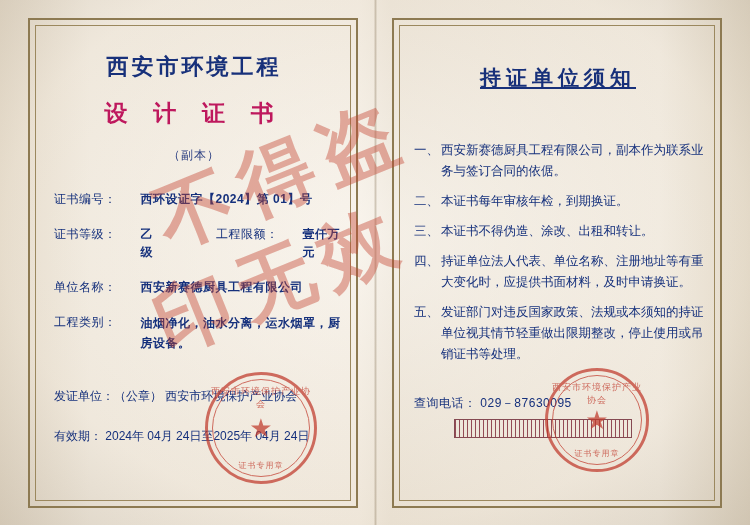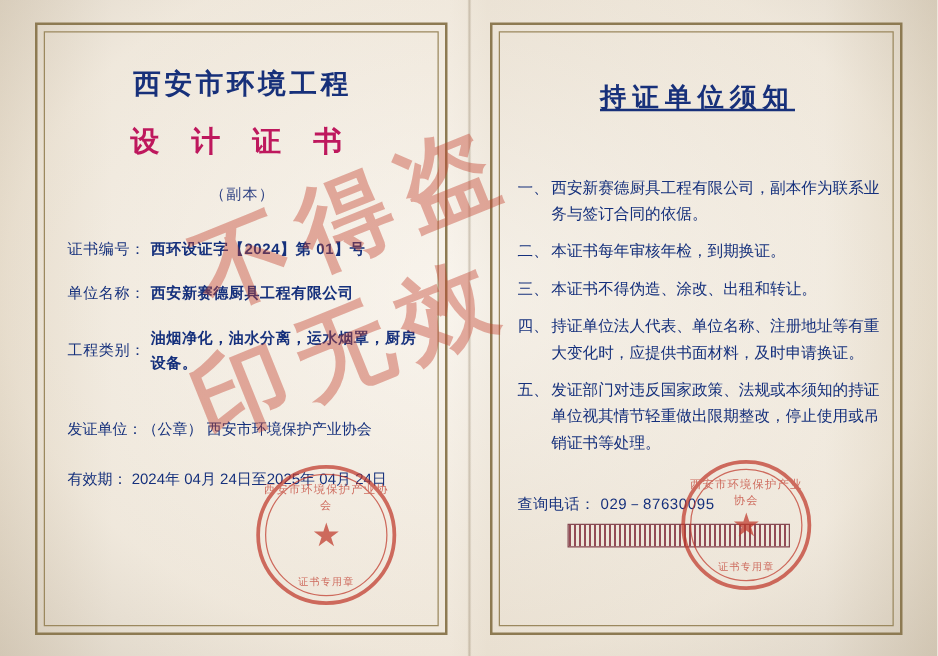--- a/index.html
+++ b/index.html
@@ -94,25 +94,26 @@
     margin-top: 18px;
     letter-spacing: 1px;
   }
 
   .field-list {
     margin-top: 26px;
     padding-left: 10px;
   }
   .field-row {
     display: flex;
-    align-items: center;
+    align-items: flex-start;
     font-size: 12px;
     color: #15307c;
     margin-bottom: 17px;
     line-height: 18px;
+    gap: 20px;
   }
   .field-label {
     white-space: nowrap;
     letter-spacing: 0.5px;
   }
   .field-value {
     margin-left: 4px;
     letter-spacing: 0.5px;
   }
   .field-value.bold { font-weight: bold; }
@@ -268,20 +269,27 @@
     <div class="title-main">西安市环境工程</div>
     <div class="title-sub">设 计 证 书</div>
     <div class="title-paren">（副本）</div>
 
     <div class="field-list">
       <div class="field-row">
         <span class="field-label">证书编号：</span>
         <span class="field-value bold">西环设证字【2024】第  01】号</span>
       </div>
 
+      <div class="field-row two-col">
+        <span class="field-label">证书等级：</span>
+        <span class="field-value bold">乙级</span>
+        <span class="gap"></span>
+        <span class="field-label">工程限额：</span>
+        <span class="field-value bold">壹仟万元</span>
+      </div>
 
       <div class="field-row">
         <span class="field-label">单位名称：</span>
         <span class="field-value bold">西安新赛德厨具工程有限公司</span>
       </div>
 
       <div class="field-row">
         <span class="field-label">工程类别：</span>
         <span class="field-value bold multiline">油烟净化，油水分离，运水烟罩，厨房设备。</span>
       </div>

